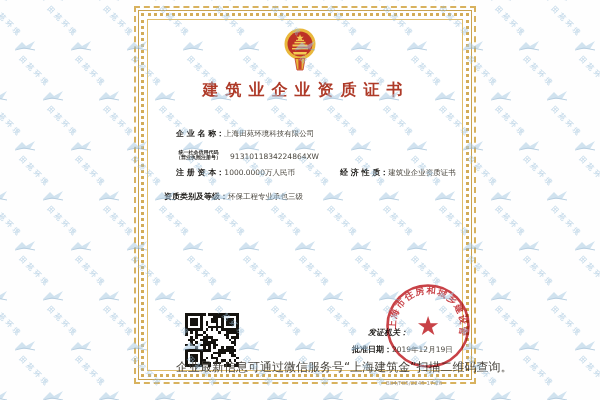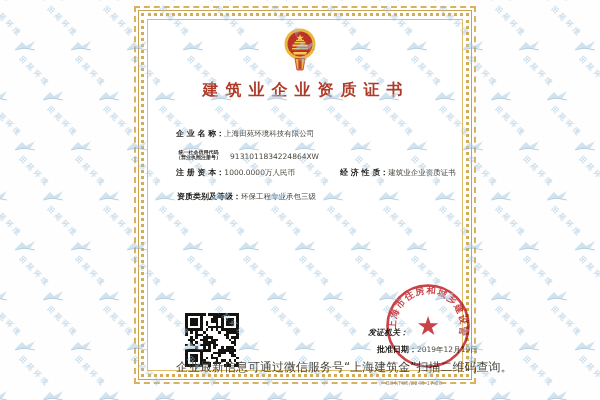--- a/index.html
+++ b/index.html
@@ -77,21 +77,21 @@
   </div>
 
   <div class="abs fieldline" style="left:176px;top:160px;">
     <span class="lbl">注 册 资 本：</span><span class="val">1000.0000万人民币</span>
   </div>
   <div class="abs fieldline" style="left:340px;top:160px;">
     <span class="lbl">经 济 性 质：</span><span class="val">建筑业企业资质证书</span>
   </div>
 
 
-  <div class="abs fieldline" style="left:177px;top:184px;">
+  <div class="abs fieldline" style="left:164px;top:184px;">
     <span class="lbl">资质类别及等级：</span><span class="val">环保工程专业承包三级</span>
   </div>
 
   <div class="abs" id="qr">
       <div class="d"></div>
       <div class="d"></div>
       <div class="d"></div>
       <div class="d"></div>
       <div class="d"></div>
       <div class="d"></div>
@@ -528,21 +528,21 @@
       <div class="d"></div>
       <div class="d"></div>
       <div></div>
       <div class="d"></div>
       <div class="d"></div>
     </div>
 
   <div class="abs fieldline" style="left:368px;top:320px;font-style:italic;">
     <span class="lbl">发证机关：</span>
   </div>
-  <div class="abs fieldline" style="left:352px;top:337px;margin-left:25px;">
+  <div class="abs fieldline" style="left:352px;top:337px;">
     <span class="lbl">批准日期：</span><span class="val">2019年12月19日</span>
   </div>
 
   <div class="abs" id="seal">
     <svg width="88" height="88" viewBox="0 0 100 100">
       <circle cx="50" cy="50" r="46" fill="none" stroke="#c1272d" stroke-width="3"></circle>
       <defs>
         <path id="sealArc" d="M 50 50 m -36.5 6 a 37 37 0 1 1 73 0"></path>
       </defs>
       <text fill="#c1272d" font-size="10.5" font-weight="bold" letter-spacing="1.5">

